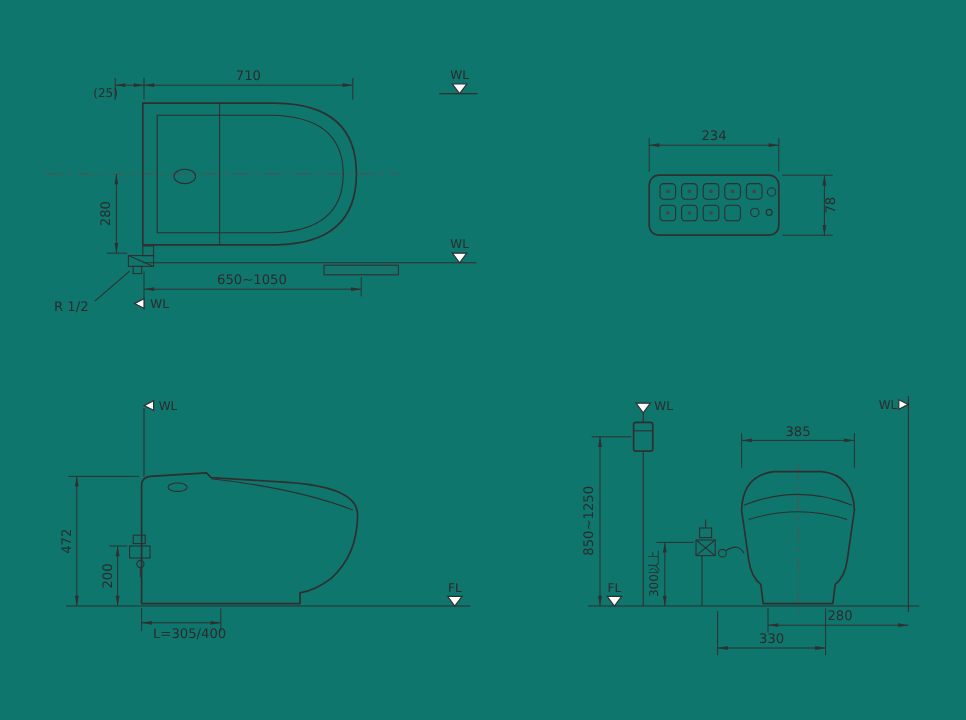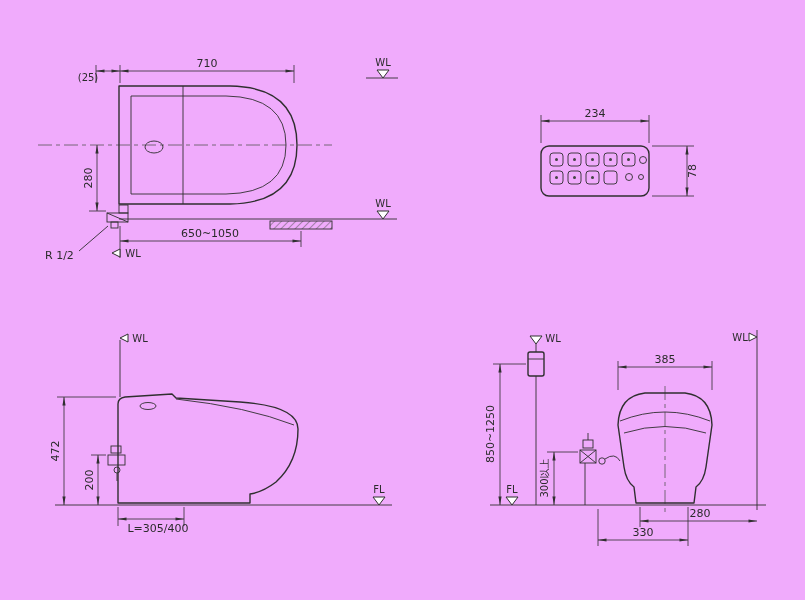--- a/index.html
+++ b/index.html
@@ -1,16 +1,16 @@
 <!DOCTYPE html>
 <html><head>
 <meta charset="utf-8">
 <style>
   html,body{margin:0;padding:0;background:#ffffff;}
-  .sheet{width:805px;height:600px;position:relative;background:#f0abfc;overflow:hidden;}
+  .sheet{width:805px;height:600px;position:relative;background:#0f766e;overflow:hidden;}
   svg{display:block;}
   text{fill:#2b2b2b;font-family:"DejaVu Sans","Liberation Sans",sans-serif;font-size:11px;}
   .sm{font-size:10px;}
   .out{fill:none;stroke:#2f2f2f;stroke-width:1.4;stroke-linejoin:round;stroke-linecap:round;}
   .thin{fill:none;stroke:#2f2f2f;stroke-width:0.9;}
   .ext{stroke:#2f2f2f;stroke-width:0.8;fill:none;}
   .dimln{stroke:#2f2f2f;stroke-width:0.8;fill:none;}
   .cl{stroke:#555;stroke-width:0.8;fill:none;stroke-dasharray:14 4 4 4;}
   .tri{fill:#ffffff;stroke:#2f2f2f;stroke-width:1;}
   .dot{fill:#444;stroke:none;}

